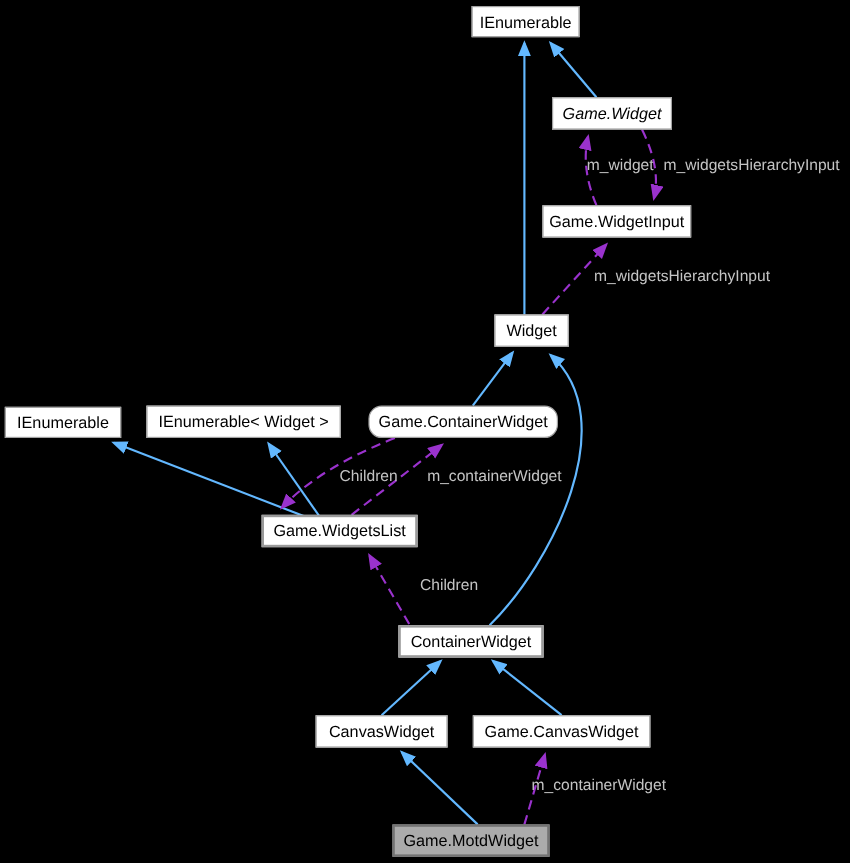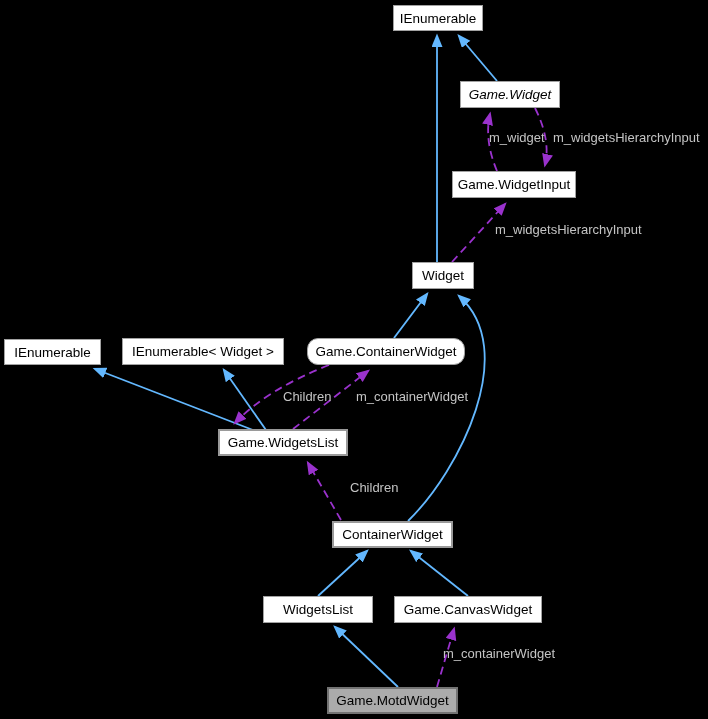--- a/index.html
+++ b/index.html
@@ -98,21 +98,21 @@
 
   <div class="node" style="left:393px; top:5px;   width:90px;  height:26px;">IEnumerable</div>
   <div class="node" style="left:460px; top:81px;  width:100px; height:27px;font-style:italic;">Game.Widget</div>
   <div class="node" style="left:441px; top:171px; width:124px; height:27px;margin-left:11px;">Game.WidgetInput</div>
   <div class="node" style="left:412px; top:262px; width:62px;  height:27px;">Widget</div>
   <div class="node" style="left:4px;   top:339px; width:97px;  height:26px;">IEnumerable</div>
   <div class="node" style="left:122px; top:338px; width:162px; height:27px;">IEnumerable&lt; Widget &gt;</div>
   <div class="node" style="left:307px; top:338px; width:158px; height:27px;border-radius:11px;">Game.ContainerWidget</div>
   <div class="node thick" style="left:218px; top:429px; width:130px; height:27px;">Game.WidgetsList</div>
   <div class="node thick" style="left:332px; top:521px; width:121px; height:27px;">ContainerWidget</div>
-  <div class="node" style="left:263px; top:596px; width:110px; height:27px;">WidgetsList</div>
+  <div class="node" style="left:263px; top:596px; width:110px; height:27px;">CanvasWidget</div>
   <div class="node" style="left:394px; top:596px; width:148px; height:27px;">Game.CanvasWidget</div>
   <div class="node current" style="left:327px; top:687px; width:131px; height:27px;">Game.MotdWidget</div>
 
   <span class="elabel" style="left:489px; top:130px;">m_widget</span>
   <span class="elabel" style="left:553px; top:130px;">m_widgetsHierarchyInput</span>
   <span class="elabel" style="left:495px; top:222px;">m_widgetsHierarchyInput</span>
   <span class="elabel" style="left:283px; top:389px;">Children</span>
   <span class="elabel" style="left:356px; top:389px;">m_containerWidget</span>
   <span class="elabel" style="left:350px; top:480px;">Children</span>
   <span class="elabel" style="left:443px; top:646px;">m_containerWidget</span>

